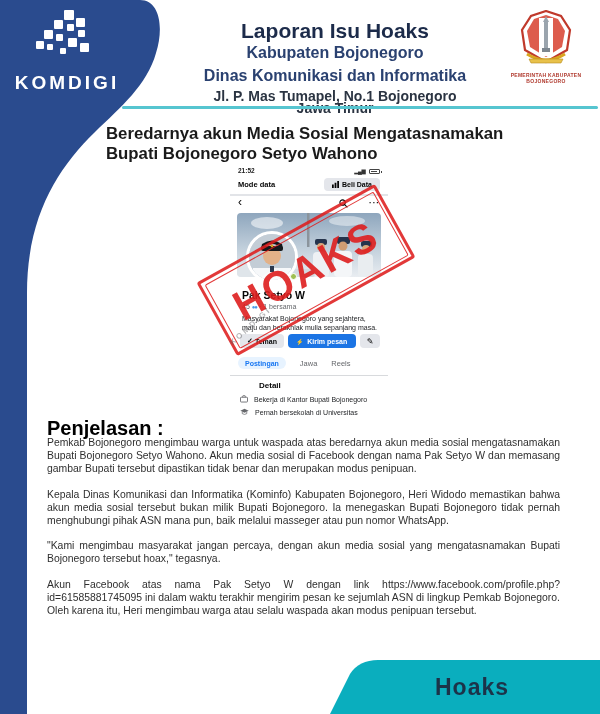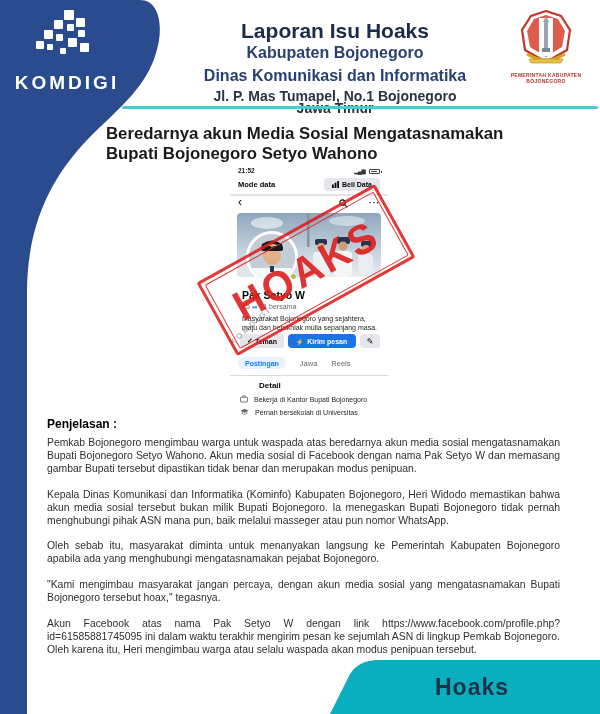--- a/index.html
+++ b/index.html
@@ -81,21 +81,21 @@
            transform:rotate(-29deg); border:3px solid rgba(222,30,30,.88); border-radius:3px;
            display:flex; align-items:center; justify-content:center; }
   .stamp-inner { position:absolute; inset:2.5px; border:1.5px solid rgba(222,30,30,.88); border-radius:2px; }
   .stamp-text { font-size:40px; font-weight:bold; color:rgba(222,30,30,.9); letter-spacing:3px;
                 transform:scaleY(1.05); }
   .watermark { position:absolute; left:234px; top:338px; font-size:8px; letter-spacing:2.5px;
                color:rgba(90,90,95,.45); font-weight:bold; transform:rotate(-42deg);
                transform-origin:left bottom; }
 
   
-  .section-title { position:absolute; left:47px; top:417px; font-size:12px; font-weight:bold; color:#000;text-align:right; }
+  .section-title { position:absolute; left:47px; top:417px; font-size:20px; font-weight:bold; color:#000;text-align:right; }
   .paragraphs { position:absolute; left:47px; top:437px; width:513px; }
   .paragraphs p { font-size:10.4px; line-height:12.9px; color:#2f2f2f; text-align:justify; margin:0 0 13px 0; }
 
   
   .ribbon { position:absolute; left:330px; top:660px; width:270px; height:54px; }
   .ribbon-label { position:absolute; left:330px; top:660px; width:270px; height:54px;
                   display:flex; align-items:center; justify-content:center; padding-left:14px;
                   font-size:23px; font-weight:bold; color:#1c3349; letter-spacing:1px; }
 </style>
 </head>
@@ -283,21 +283,20 @@
   <div class="stamp">
     <div class="stamp-inner"></div>
     <span class="stamp-text">HOAKS</span>
   </div>
   <div class="watermark">KOMDIGI</div>
 
   <div class="section-title">Penjelasan :</div>
   <div class="paragraphs">
     <p>Pemkab Bojonegoro mengimbau warga untuk waspada atas beredarnya akun media sosial mengatasnamakan Bupati Bojonegoro Setyo Wahono. Akun media sosial di Facebook dengan nama Pak Setyo W dan memasang gambar Bupati tersebut dipastikan tidak benar dan merupakan modus penipuan.</p>
     <p>Kepala Dinas Komunikasi dan Informatika (Kominfo) Kabupaten Bojonegoro, Heri Widodo memastikan bahwa akun media sosial tersebut bukan milik Bupati Bojonegoro. Ia menegaskan Bupati Bojonegoro tidak pernah menghubungi pihak ASN mana pun, baik melalui masseger atau pun nomor WhatsApp.</p>
-    <p>Oleh sebab itu, masyarakat diminta untuk menanyakan langsung ke Pemerintah Kabupaten Bojonegoro apabila ada yang menghubungi mengatasnamakan pejabat Bojonegoro.</p>
     <p>"Kami mengimbau masyarakat jangan percaya, dengan akun media sosial yang mengatasnamakan Bupati Bojonegoro tersebut hoax," tegasnya.</p>
     <p>Akun Facebook atas nama Pak Setyo W dengan link https://www.facebook.com/profile.php?id=61585881745095 ini dalam waktu terakhir mengirim pesan ke sejumlah ASN di lingkup Pemkab Bojonegoro. Oleh karena itu, Heri mengimbau warga atau selalu waspada akan modus penipuan tersebut.</p>
   </div>
 
   <svg class="ribbon" viewBox="0 0 270 54" preserveAspectRatio="none">
     <path d="M270,0 L48,0 Q29,0 20,14 L0,54 L270,54 Z" fill="#0aaebe"></path>
   </svg>
   <div class="ribbon-label">Hoaks</div>
 
 </div>

